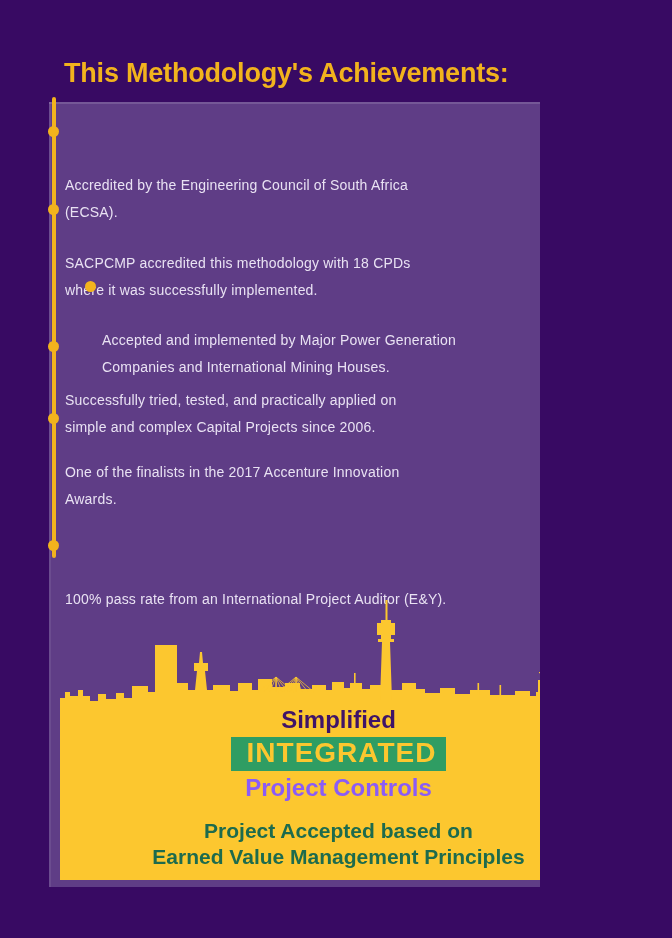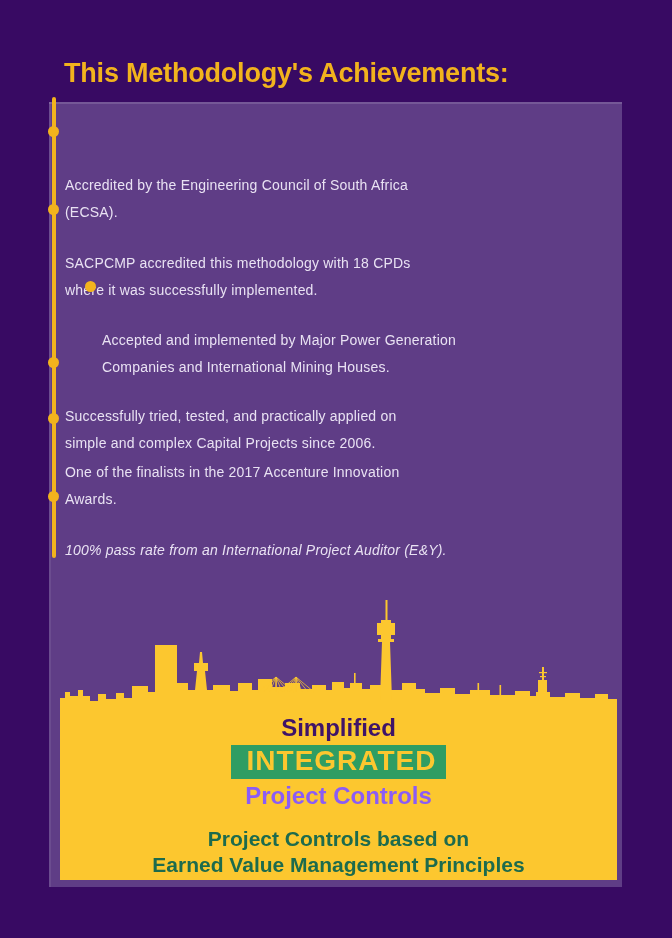--- a/index.html
+++ b/index.html
@@ -1,17 +1,17 @@
 <!DOCTYPE html>
 <html><head>
 <meta charset="utf-8">
 <style>
   html,body{margin:0;padding:0;background:#380a63;}
   .page{
-    position:relative;width:672px;height:938px;overflow:hidden;
+    position:relative;width:540px;height:938px;overflow:hidden;
     background:#380a63;
     font-family:"Liberation Sans","DejaVu Sans",sans-serif;
   }
   .heading{
     position:absolute;left:64px;top:58px;margin:0;
     font-size:27px;font-weight:bold;letter-spacing:-0.2px;
     color:#f2b31d;
   }
   .panel{
     position:absolute;left:49px;top:102px;width:573px;height:785px;
@@ -24,35 +24,35 @@
   }
   .achievements{list-style:none;margin:0;padding:0;}
   .achievement{
     position:absolute;left:65px;width:556px;
     color:#e9e2f3;font-size:14px;line-height:26.5px;letter-spacing:0.2px;
     white-space:pre-line;
   }
   .achievement:nth-of-type(1){top:119px;}
   .achievement:nth-of-type(2){top:197px;}
   .achievement:nth-of-type(3){top:274px;margin-left:37px;}
-  .achievement:nth-of-type(4){top:350px;}
+  .achievement:nth-of-type(4){top:334px;}
   .achievement:nth-of-type(5){top:406px;}
-  .achievement:nth-of-type(6){top:484px;font-style:italic;}
+  .achievement:nth-of-type(6){top:533px;}
   .dot{
     position:absolute;left:-17px;top:7px;width:11px;height:11px;
     background:#f2b31d;border-radius:50%;
   }
   .bottom-art{position:absolute;left:60px;top:595px;width:557px;height:285px;}
   .bottom-art svg{position:absolute;left:0;top:0;display:block;}
   .brand{
     position:absolute;left:0;top:110px;width:100%;
     text-align:center;
   }
   .brand-simplified{
-    font-size:24px;font-weight:bold;color:#3f1468;line-height:30px;margin-top:8px;
+    font-size:24px;font-weight:bold;color:#3f1468;line-height:30px;
   }
   .brand-box{
     display:inline-block;background:#2f9d63;color:#fcc72f;
     font-size:28px;font-weight:bold;letter-spacing:1px;
     padding:1px 10px 3px 16px;margin:2px 0 1px 0;line-height:30px;
   }
   .brand-pc{
     font-size:24px;font-weight:bold;color:#8b5cf6;line-height:32px;
   }
   .brand-tagline{
@@ -129,18 +129,18 @@
         <path d="M236 82 L218 97 M236 82 L224 97 M236 82 L230 97 M236 82 L236 97 M236 82 L242 97 M236 82 L248 97 M236 82 L254 97"></path>
       </g>
     </svg>
 
     <div class="brand">
       <div class="brand-simplified">Simplified</div>
       <div>
         <span class="brand-box">INTEGRATED</span>
       </div>
       <div class="brand-pc">Project Controls</div>
-      <div class="brand-tagline">Project Controls based on
+      <div class="brand-tagline">Project Accepted based on
 Earned Value Management Principles</div>
     </div>
   </div>
 
 </div>
 
 </body></html>

